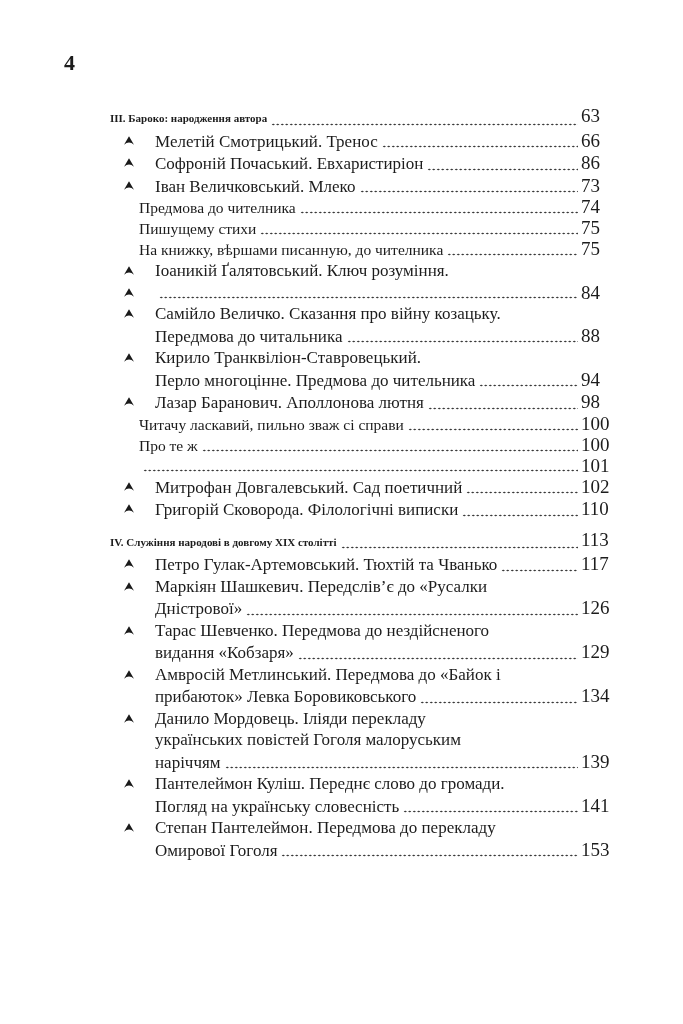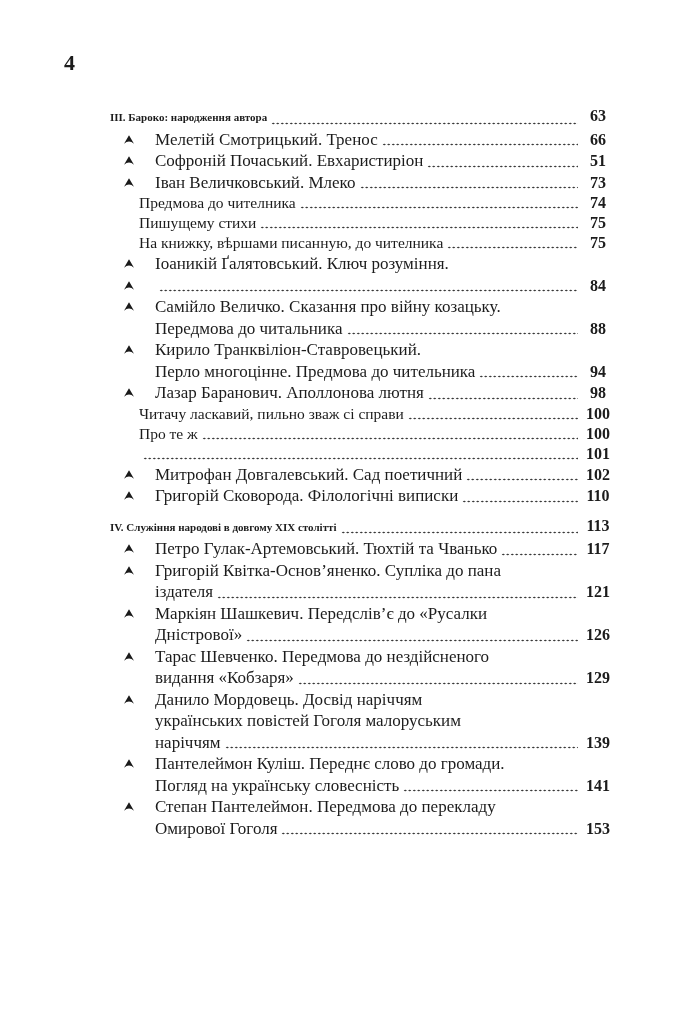--- a/index.html
+++ b/index.html
@@ -78,23 +78,23 @@
     margin: 0 3px 0 4px;
     align-self: stretch;
     background-image: radial-gradient(circle, #2a2a2a 0.85px, transparent 1.05px);
     background-size: 4.5px 3px;
     background-repeat: repeat-x;
     background-position: 0 calc(100% - 4px);
   }
   .pg {
     flex: 0 0 auto;
     min-width: 34px;
-    text-align: center;
-    font-size: 16px;
-    font-weight: bold;
+    text-align: left;
+    font-size: 19px;
+    font-weight: normal;
   }
 </style>
 </head>
 <body>
 
 <div class="page">
   <div class="folio">4</div>
   <div class="toc" id="toc-root">
       <div class="section">
         <div class="row section-title">
@@ -118,21 +118,21 @@
         </div>
         <div class="row entry">
           <span class="marker">
             <svg viewBox="0 0 12 10" width="10" height="9" aria-hidden="true">
               <path d="M6 0 L12 10 Q6 4.6 0 10 Z" fill="#1a1a1a"></path>
             </svg>
           </span>
           <div class="tline flexline">
             <span class="txt">Софроній Почаський. Евхаристиріон</span>
             <span class="leader"></span>
-            <span class="pg">51</span>
+            <span class="pg">86</span>
           </div>
         </div>
         <div class="row entry">
           <span class="marker">
             <svg viewBox="0 0 12 10" width="10" height="9" aria-hidden="true">
               <path d="M6 0 L12 10 Q6 4.6 0 10 Z" fill="#1a1a1a"></path>
             </svg>
           </span>
           <div class="tline flexline">
             <span class="txt">Іван Величковський. Млеко</span>
@@ -282,33 +282,20 @@
             <span class="leader"></span>
             <span class="pg">117</span>
           </div>
         </div>
         <div class="row entry">
           <span class="marker">
             <svg viewBox="0 0 12 10" width="10" height="9" aria-hidden="true">
               <path d="M6 0 L12 10 Q6 4.6 0 10 Z" fill="#1a1a1a"></path>
             </svg>
           </span>
-          <div class="tline"><span class="txt">Григорій Квітка-Основ’яненко. Супліка до пана</span></div>
-          <div class="tline flexline">
-            <span class="txt">іздателя</span>
-            <span class="leader"></span>
-            <span class="pg">121</span>
-          </div>
-        </div>
-        <div class="row entry">
-          <span class="marker">
-            <svg viewBox="0 0 12 10" width="10" height="9" aria-hidden="true">
-              <path d="M6 0 L12 10 Q6 4.6 0 10 Z" fill="#1a1a1a"></path>
-            </svg>
-          </span>
           <div class="tline"><span class="txt">Маркіян Шашкевич. Передслів’є до «Русалки</span></div>
           <div class="tline flexline">
             <span class="txt">Дністрової»</span>
             <span class="leader"></span>
             <span class="pg">126</span>
           </div>
         </div>
         <div class="row entry">
           <span class="marker">
             <svg viewBox="0 0 12 10" width="10" height="9" aria-hidden="true">
@@ -321,21 +308,34 @@
             <span class="leader"></span>
             <span class="pg">129</span>
           </div>
         </div>
         <div class="row entry">
           <span class="marker">
             <svg viewBox="0 0 12 10" width="10" height="9" aria-hidden="true">
               <path d="M6 0 L12 10 Q6 4.6 0 10 Z" fill="#1a1a1a"></path>
             </svg>
           </span>
-          <div class="tline"><span class="txt">Данило Мордовець. Досвід наріччям</span></div>
+          <div class="tline"><span class="txt">Амвросій Метлинський. Передмова до «Байок і</span></div>
+          <div class="tline flexline">
+            <span class="txt">прибаюток» Левка Боровиковського</span>
+            <span class="leader"></span>
+            <span class="pg">134</span>
+          </div>
+        </div>
+        <div class="row entry">
+          <span class="marker">
+            <svg viewBox="0 0 12 10" width="10" height="9" aria-hidden="true">
+              <path d="M6 0 L12 10 Q6 4.6 0 10 Z" fill="#1a1a1a"></path>
+            </svg>
+          </span>
+          <div class="tline"><span class="txt">Данило Мордовець. Іліяди перекладу</span></div>
           <div class="tline"><span class="txt">українських повістей Гоголя малоруським</span></div>
           <div class="tline flexline">
             <span class="txt">наріччям</span>
             <span class="leader"></span>
             <span class="pg">139</span>
           </div>
         </div>
         <div class="row entry">
           <span class="marker">
             <svg viewBox="0 0 12 10" width="10" height="9" aria-hidden="true">

